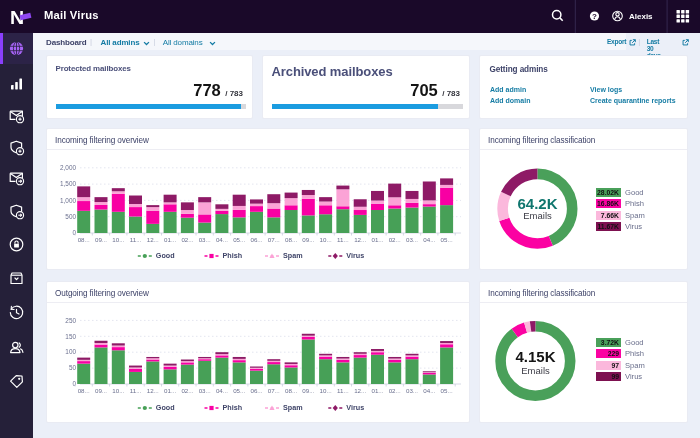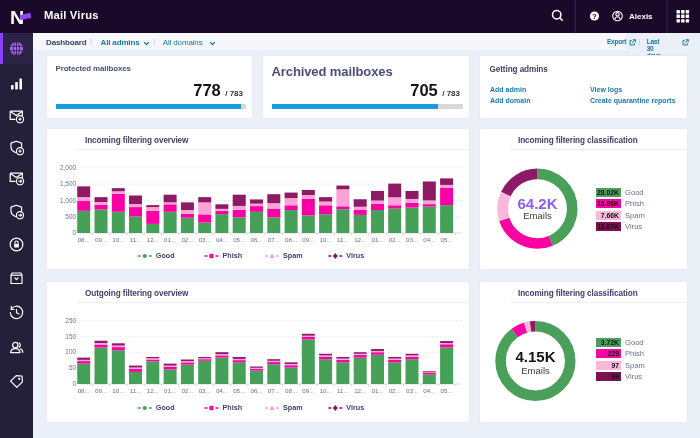--- a/index.html
+++ b/index.html
@@ -1,19 +1,19 @@
 <!DOCTYPE html>
 <html><head><meta charset="utf-8"><title>Mail Assure</title>
 <style>
 * { margin:0; padding:0; box-sizing:border-box; }
 svg { display:block; }
 html,body { width:700px; height:438px; overflow:hidden; font-family:"Liberation Sans",sans-serif; background:#ebeff8; }
 .abs { position:absolute; }
 .card { position:absolute; background:#fff; border:1px solid #e9ebf3; border-radius:2px; }
-.ctitle { font-size:8.2px; letter-spacing:-0.1px; font-weight:bold; color:#3e4369; padding:6.5px 8px 4.5px 8px;margin-left:30px; }
+.ctitle { font-size:8.2px; letter-spacing:-0.1px; font-weight:normal; color:#3e4369; padding:6.5px 8px 4.5px 8px; }
 .sep { border-bottom:1px solid #ededf3; }
 </style></head>
 <body>
 
 <div class="abs" style="left:0;top:0;width:700px;height:33px;background:#1a0929">
 
   <div class="abs" style="left:10px;top:10px;width:30px;height:20px">
     <span style="position:absolute;left:0;top:0;font-size:17.5px;font-weight:bold;color:#fff;line-height:17px;transform:scaleX(1.12);transform-origin:left center">N</span>
     <div class="abs" style="left:9.5px;top:4px;width:11px;height:5.2px;background:#8f47f2;transform:rotate(-13deg)"></div>
   </div>
@@ -360,21 +360,21 @@
 </div>
 
 <div class="card" style="left:479px;top:128px;width:209px;height:142px">
   <div class="ctitle sep">Incoming filtering classification</div>
   <svg width="209" height="142" style="position:absolute;left:0;top:0">
 <circle cx="57.4" cy="79.7" r="34.8" fill="none" stroke="#4aa05a" stroke-width="10.6" stroke-dasharray="95.42 123.24" stroke-dashoffset="-0.00" transform="rotate(-90 57.4 79.7)"></circle>
 <circle cx="57.4" cy="79.7" r="34.8" fill="none" stroke="#fb02a2" stroke-width="10.6" stroke-dasharray="57.41 161.24" stroke-dashoffset="-95.42" transform="rotate(-90 57.4 79.7)"></circle>
 <circle cx="57.4" cy="79.7" r="34.8" fill="none" stroke="#fbb8dc" stroke-width="10.6" stroke-dasharray="26.08 192.57" stroke-dashoffset="-152.83" transform="rotate(-90 57.4 79.7)"></circle>
 <circle cx="57.4" cy="79.7" r="34.8" fill="none" stroke="#8e1a66" stroke-width="10.6" stroke-dasharray="39.74 178.91" stroke-dashoffset="-178.91" transform="rotate(-90 57.4 79.7)"></circle>
 </svg>
-  <div class="abs" style="left:0;top:65.5px;width:115px;text-align:center;font-size:15px;font-weight:bold;color:#8b5cf6"><span>64.2K</span></div>
+  <div class="abs" style="left:0;top:65.5px;width:115px;text-align:center;font-size:15px;font-weight:bold;color:#0f766e"><span>64.2K</span></div>
   <div class="abs" style="left:0;top:81px;width:115px;text-align:center;font-size:9.5px;color:#3c3c46">Emails</div>
   <div style="position:absolute;left:116px;top:59px;width:25px;height:9px;background:#4aa05a;font-size:6.8px;font-weight:bold;color:#111;text-align:right;line-height:9px;padding-right:2px;box-sizing:border-box">28.02K</div>
 <div style="position:absolute;left:145px;top:59px;height:9px;font-size:7.6px;color:#6a6f8c;line-height:9px">Good</div>
 <div style="position:absolute;left:116px;top:70.3px;width:25px;height:9px;background:#fb02a2;font-size:6.8px;font-weight:bold;color:#111;text-align:right;line-height:9px;padding-right:2px;box-sizing:border-box">16.86K</div>
 <div style="position:absolute;left:145px;top:70.3px;height:9px;font-size:7.6px;color:#6a6f8c;line-height:9px">Phish</div>
 <div style="position:absolute;left:116px;top:81.6px;width:25px;height:9px;background:#fbb8dc;font-size:6.8px;font-weight:bold;color:#111;text-align:right;line-height:9px;padding-right:2px;box-sizing:border-box">7.66K</div>
 <div style="position:absolute;left:145px;top:81.6px;height:9px;font-size:7.6px;color:#6a6f8c;line-height:9px">Spam</div>
 <div style="position:absolute;left:116px;top:92.89999999999999px;width:25px;height:9px;background:#7d1150;font-size:6.8px;font-weight:bold;color:#111;text-align:right;line-height:9px;padding-right:2px;box-sizing:border-box">11.67K</div>
 <div style="position:absolute;left:145px;top:92.89999999999999px;height:9px;font-size:7.6px;color:#6a6f8c;line-height:9px">Virus</div>
 </div>

